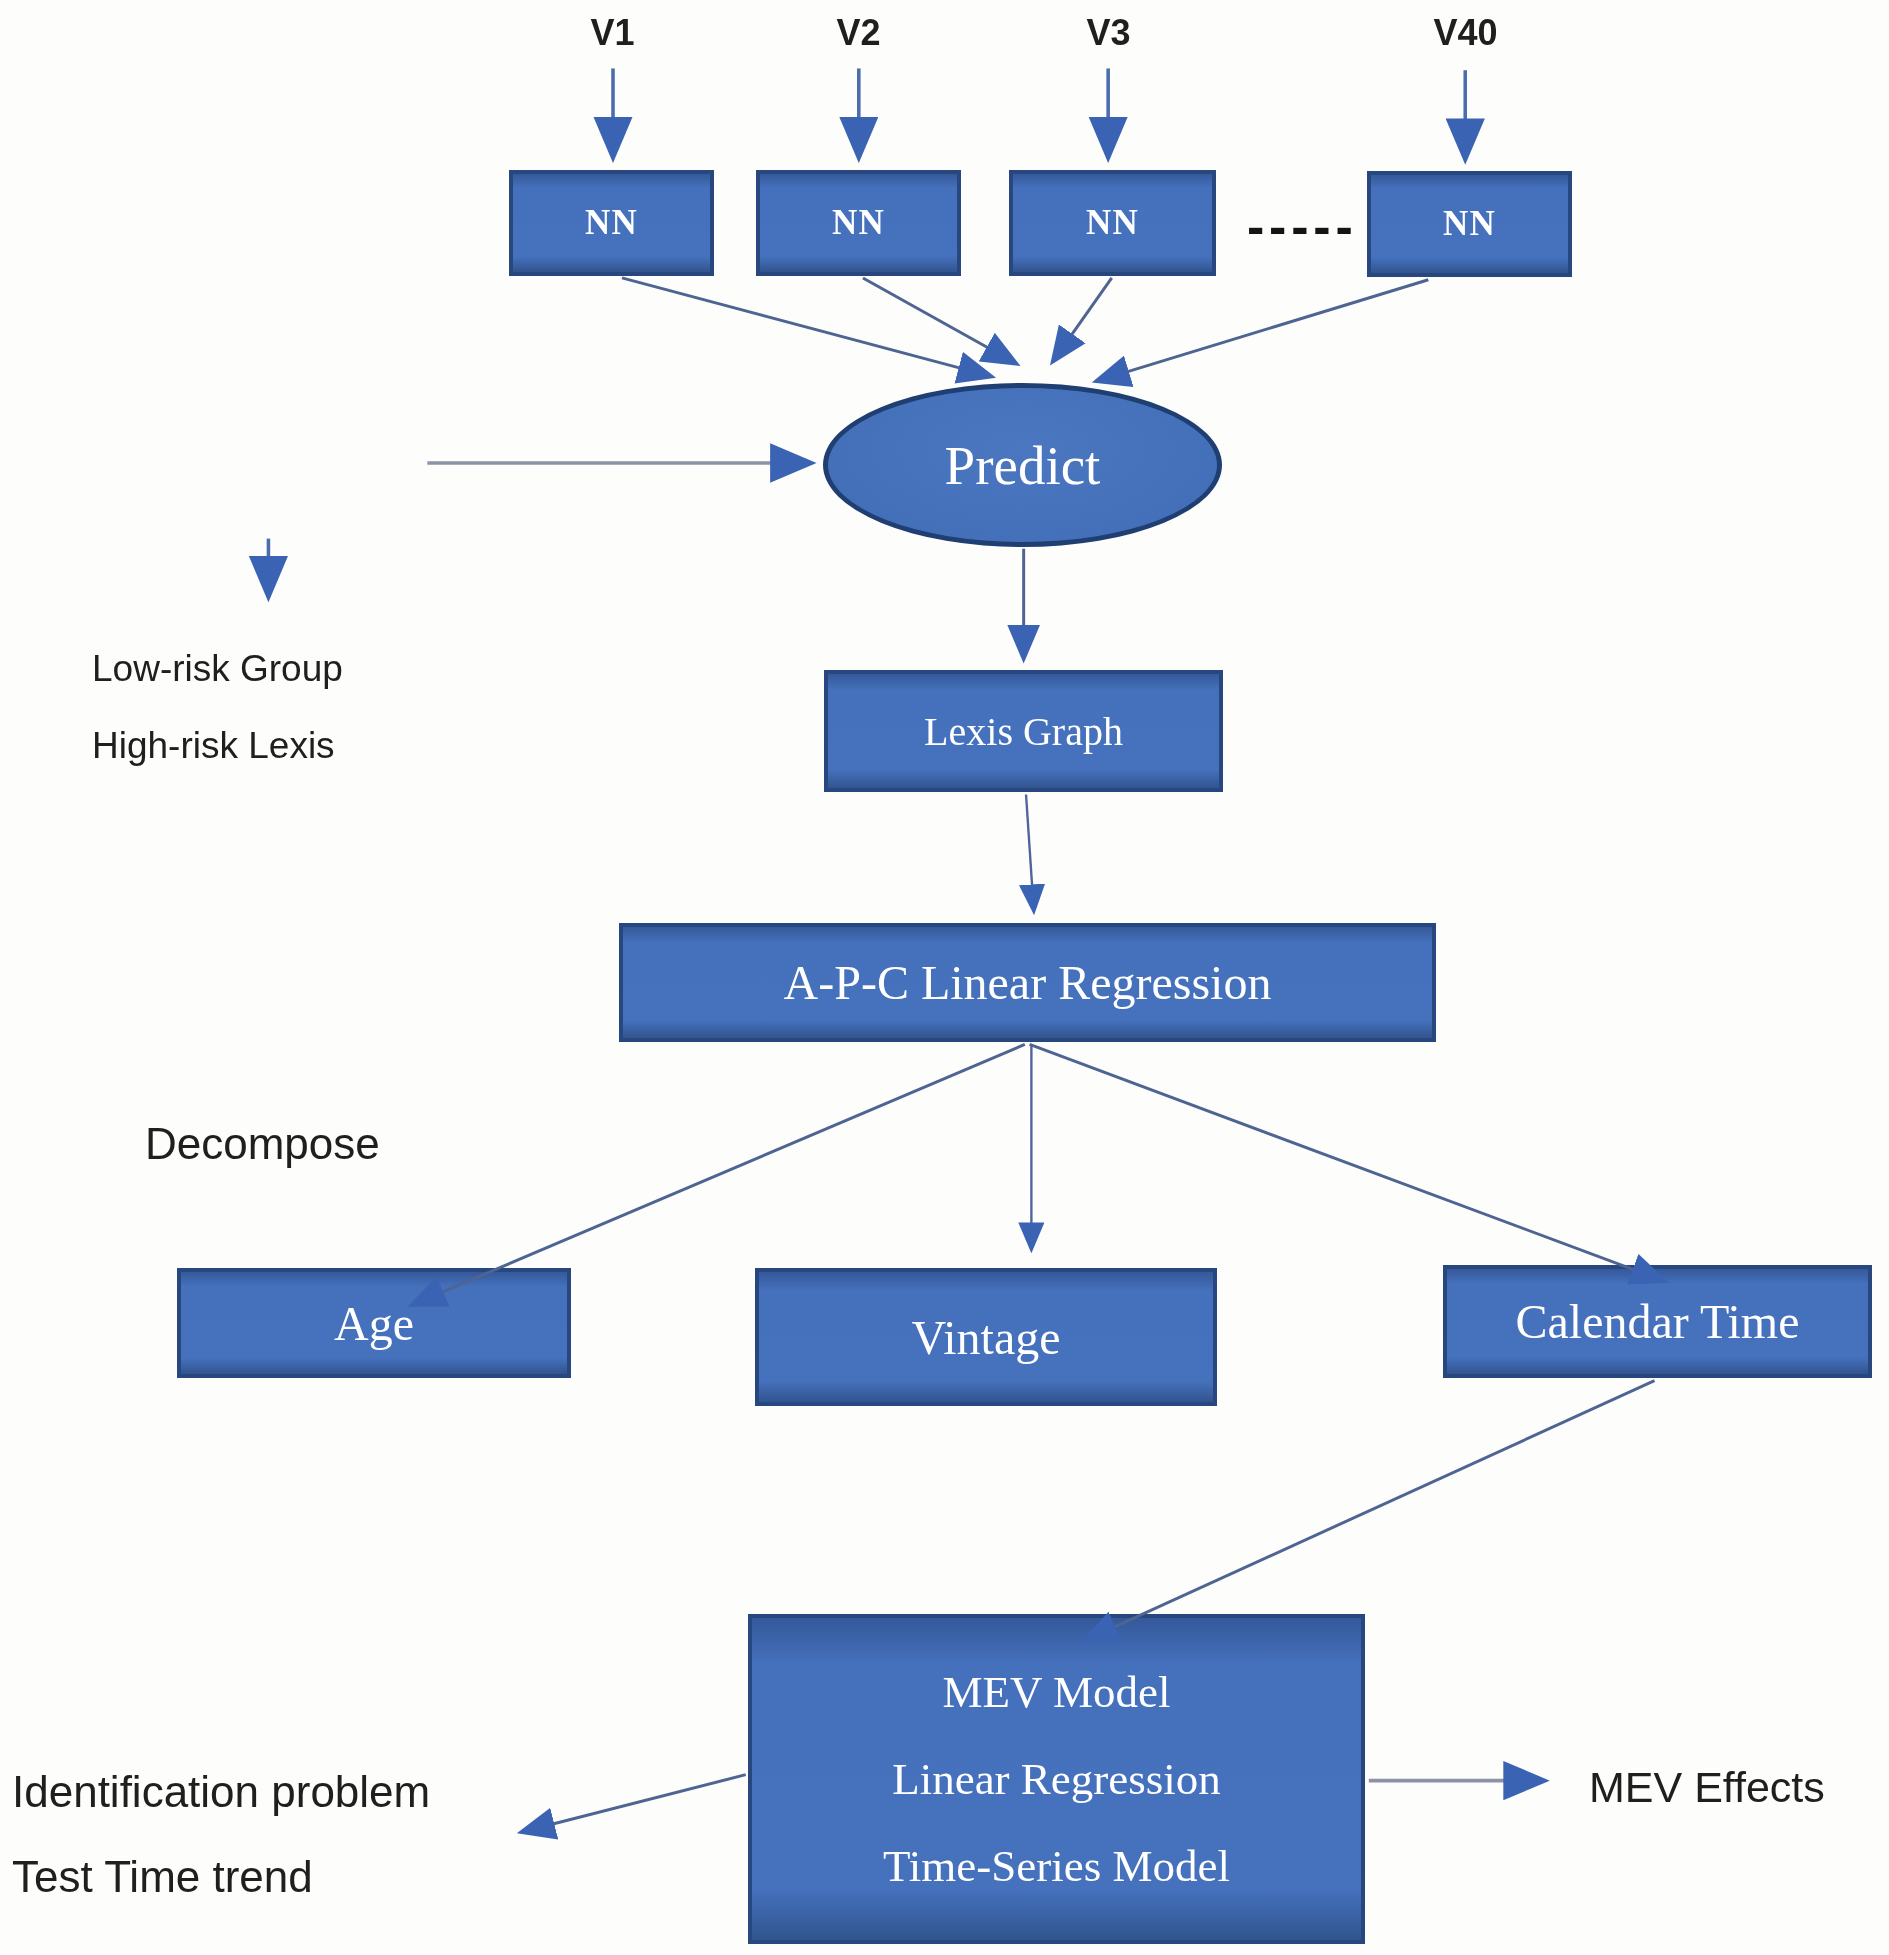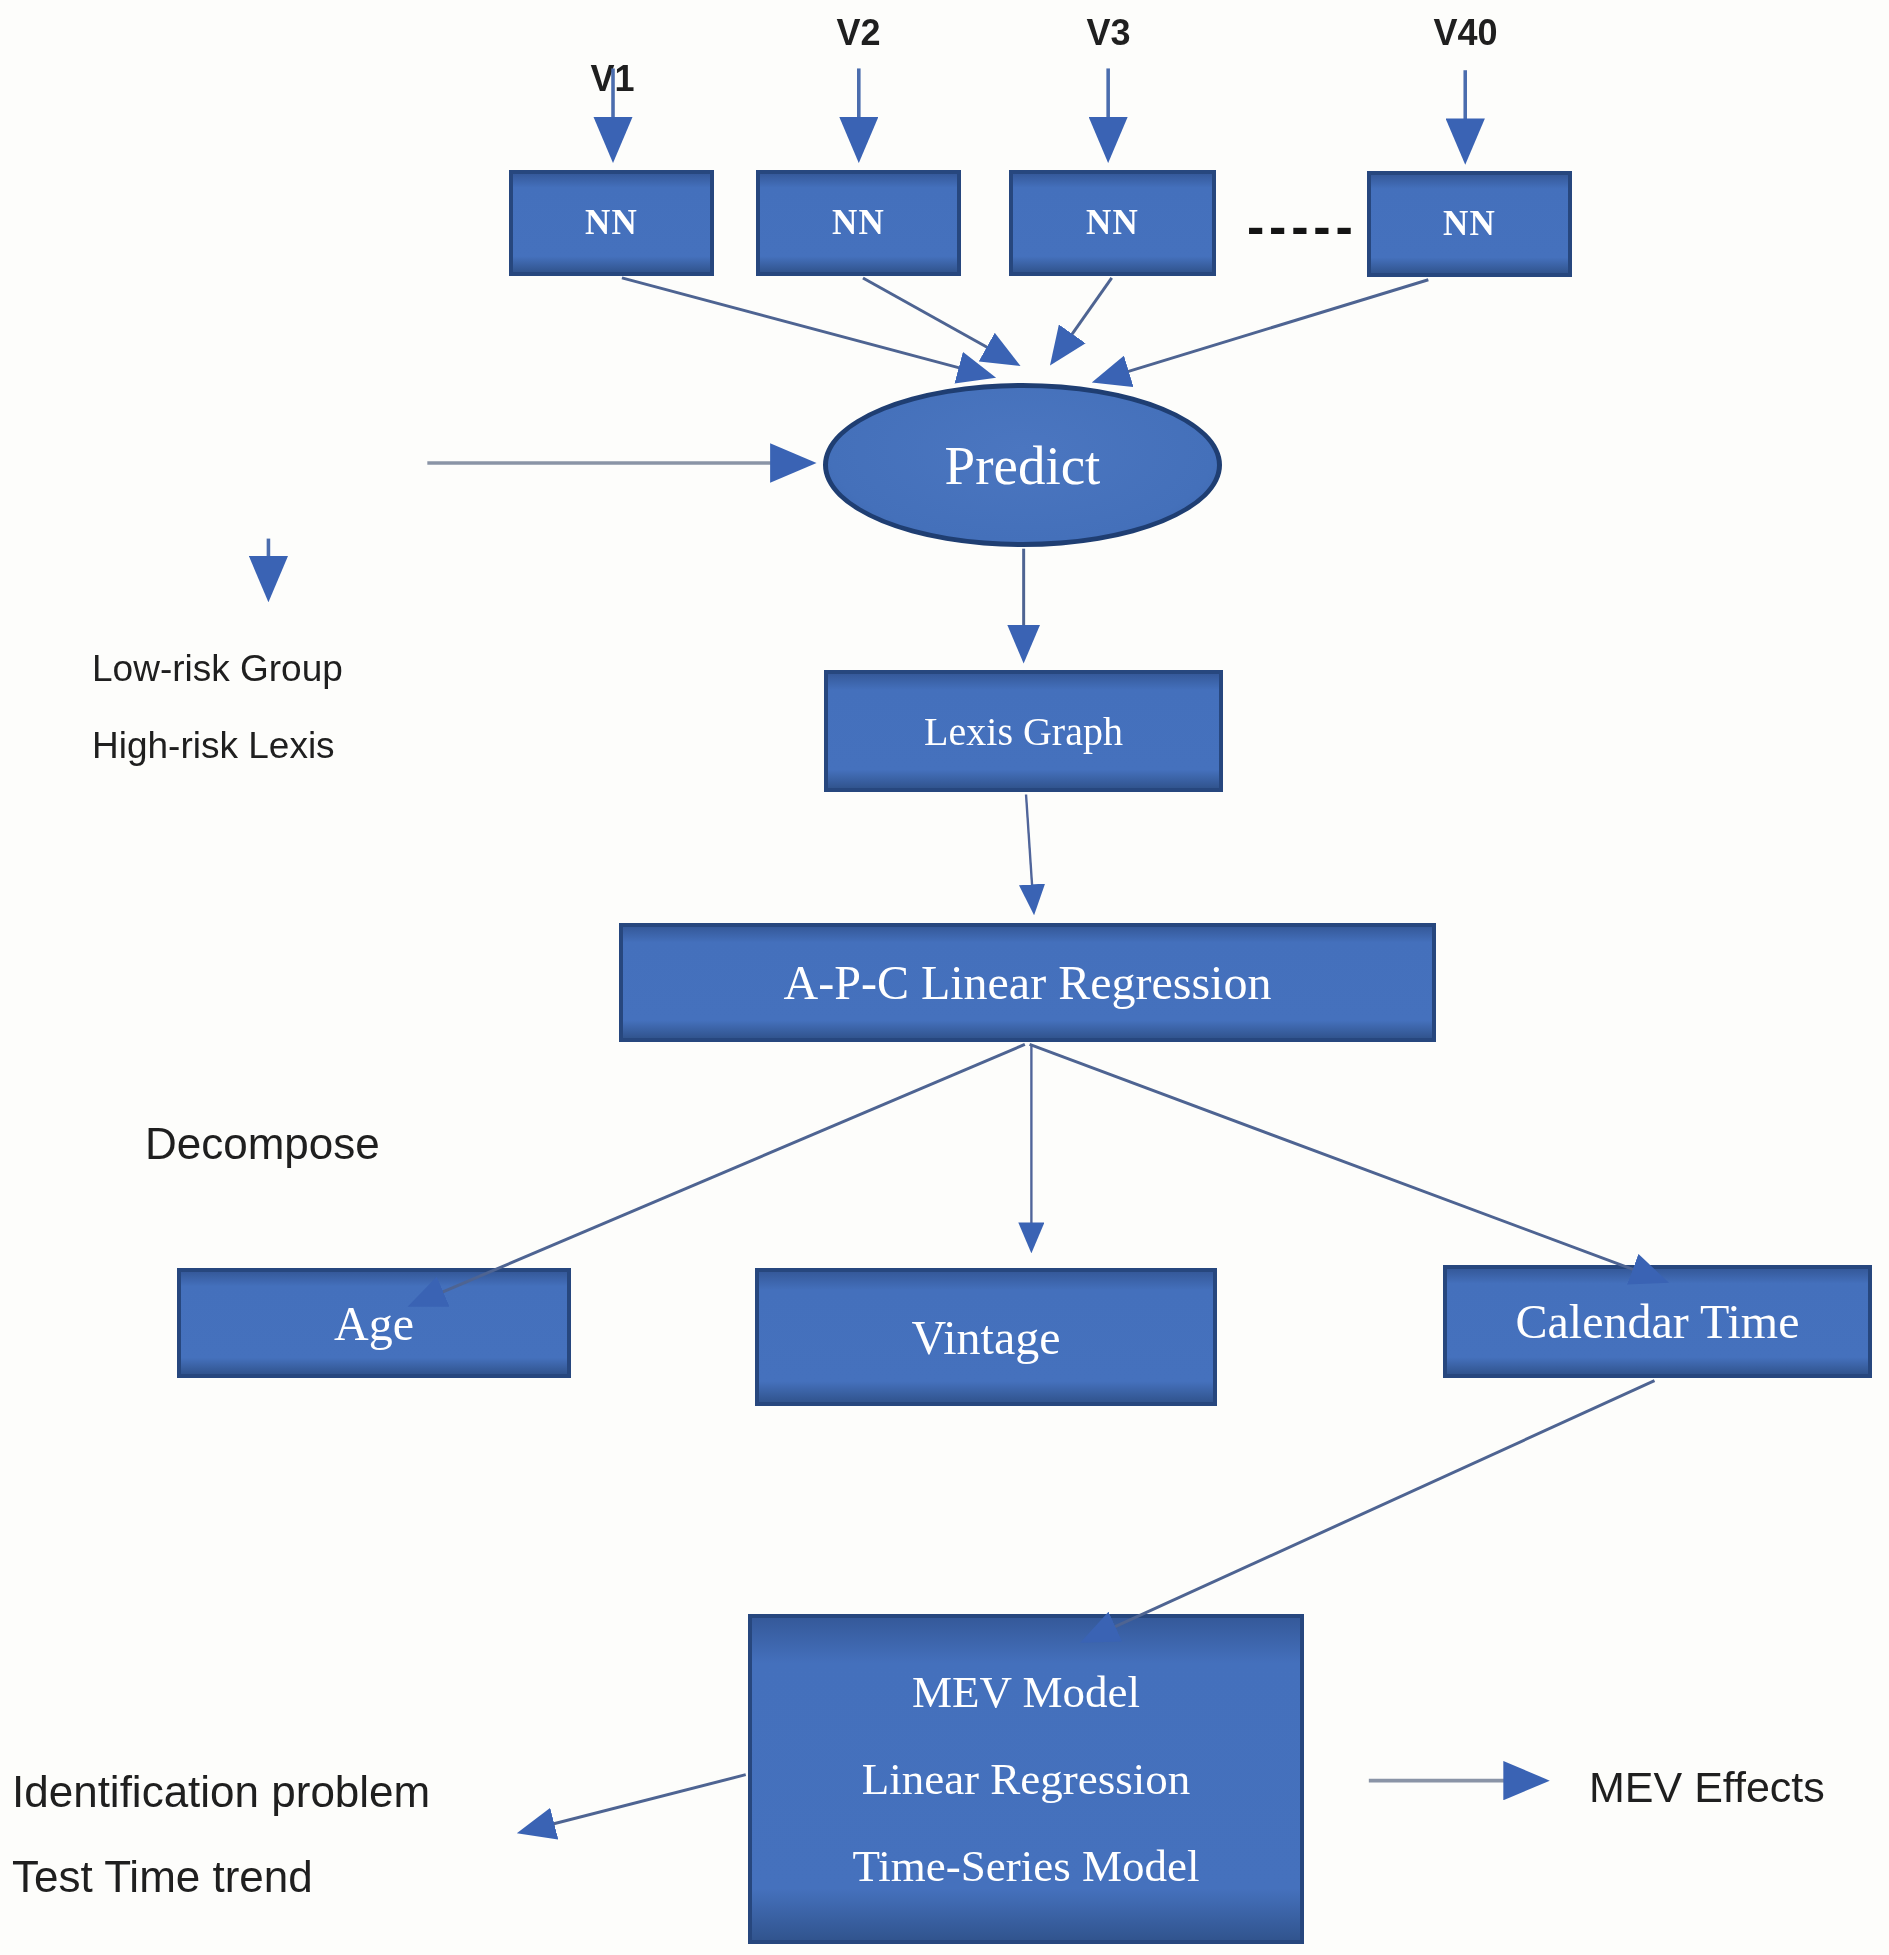--- a/index.html
+++ b/index.html
@@ -66,21 +66,21 @@
   .c-main{stroke:#4e6492;stroke-width:5;fill:none;}
   .c-thin{stroke:#50659a;stroke-width:4;fill:none;}
   .c-blue{stroke:#4b6dae;stroke-width:6;fill:none;}
   .c-gray{stroke:#8a94a6;stroke-width:6;fill:none;}
 </style>
 </head>
 <body>
 
 <div class="canvas">
 
-  <div class="lbl v-label" style="left:565px;top:12px;margin-top:46px;">V1</div>
+  <div class="lbl v-label" style="left:565px;top:12px;">V1</div>
   <div class="lbl v-label" style="left:811px;top:12px;">V2</div>
   <div class="lbl v-label" style="left:1061px;top:12px;">V3</div>
   <div class="lbl v-label" style="left:1418px;top:12px;">V40</div>
 
   <div class="node nn-box" style="left:509px;top:170px;width:205px;height:106px;">
     <span>NN</span>
   </div>
   <div class="node nn-box" style="left:756px;top:170px;width:205px;height:106px;">
     <span>NN</span>
   </div>
@@ -114,21 +114,21 @@
   <div class="node decomp-box" style="left:177px;top:1268px;width:394px;height:110px;">
     <span>Age</span>
   </div>
   <div class="node decomp-box" style="left:755px;top:1268px;width:462px;height:138px;">
     <span>Vintage</span>
   </div>
   <div class="node decomp-box" style="left:1443px;top:1265px;width:429px;height:113px;">
     <span>Calendar Time</span>
   </div>
 
-  <div class="node mev-box" style="left:748px;top:1614px;width:556px;height:330px;">
+  <div class="node mev-box" style="left:748px;top:1614px;width:617px;height:330px;">
     <div class="mev-line">MEV Model</div>
     <div class="mev-line">Linear Regression</div>
     <div class="mev-line">Time-Series Model</div>
   </div>
 
   <div class="lbl big-label" style="left:12px;top:1852px;">Test Time trend</div>
   <div class="lbl big-label" style="left:12px;top:1767px;">Identification problem</div>
   <div class="lbl big-label" style="left:1589px;top:1763px;font-size:43px;">MEV Effects</div>
 
   <svg class="connectors" xmlns="http://www.w3.org/2000/svg" viewBox="0 0 3174 3285" width="1889" height="1955">

